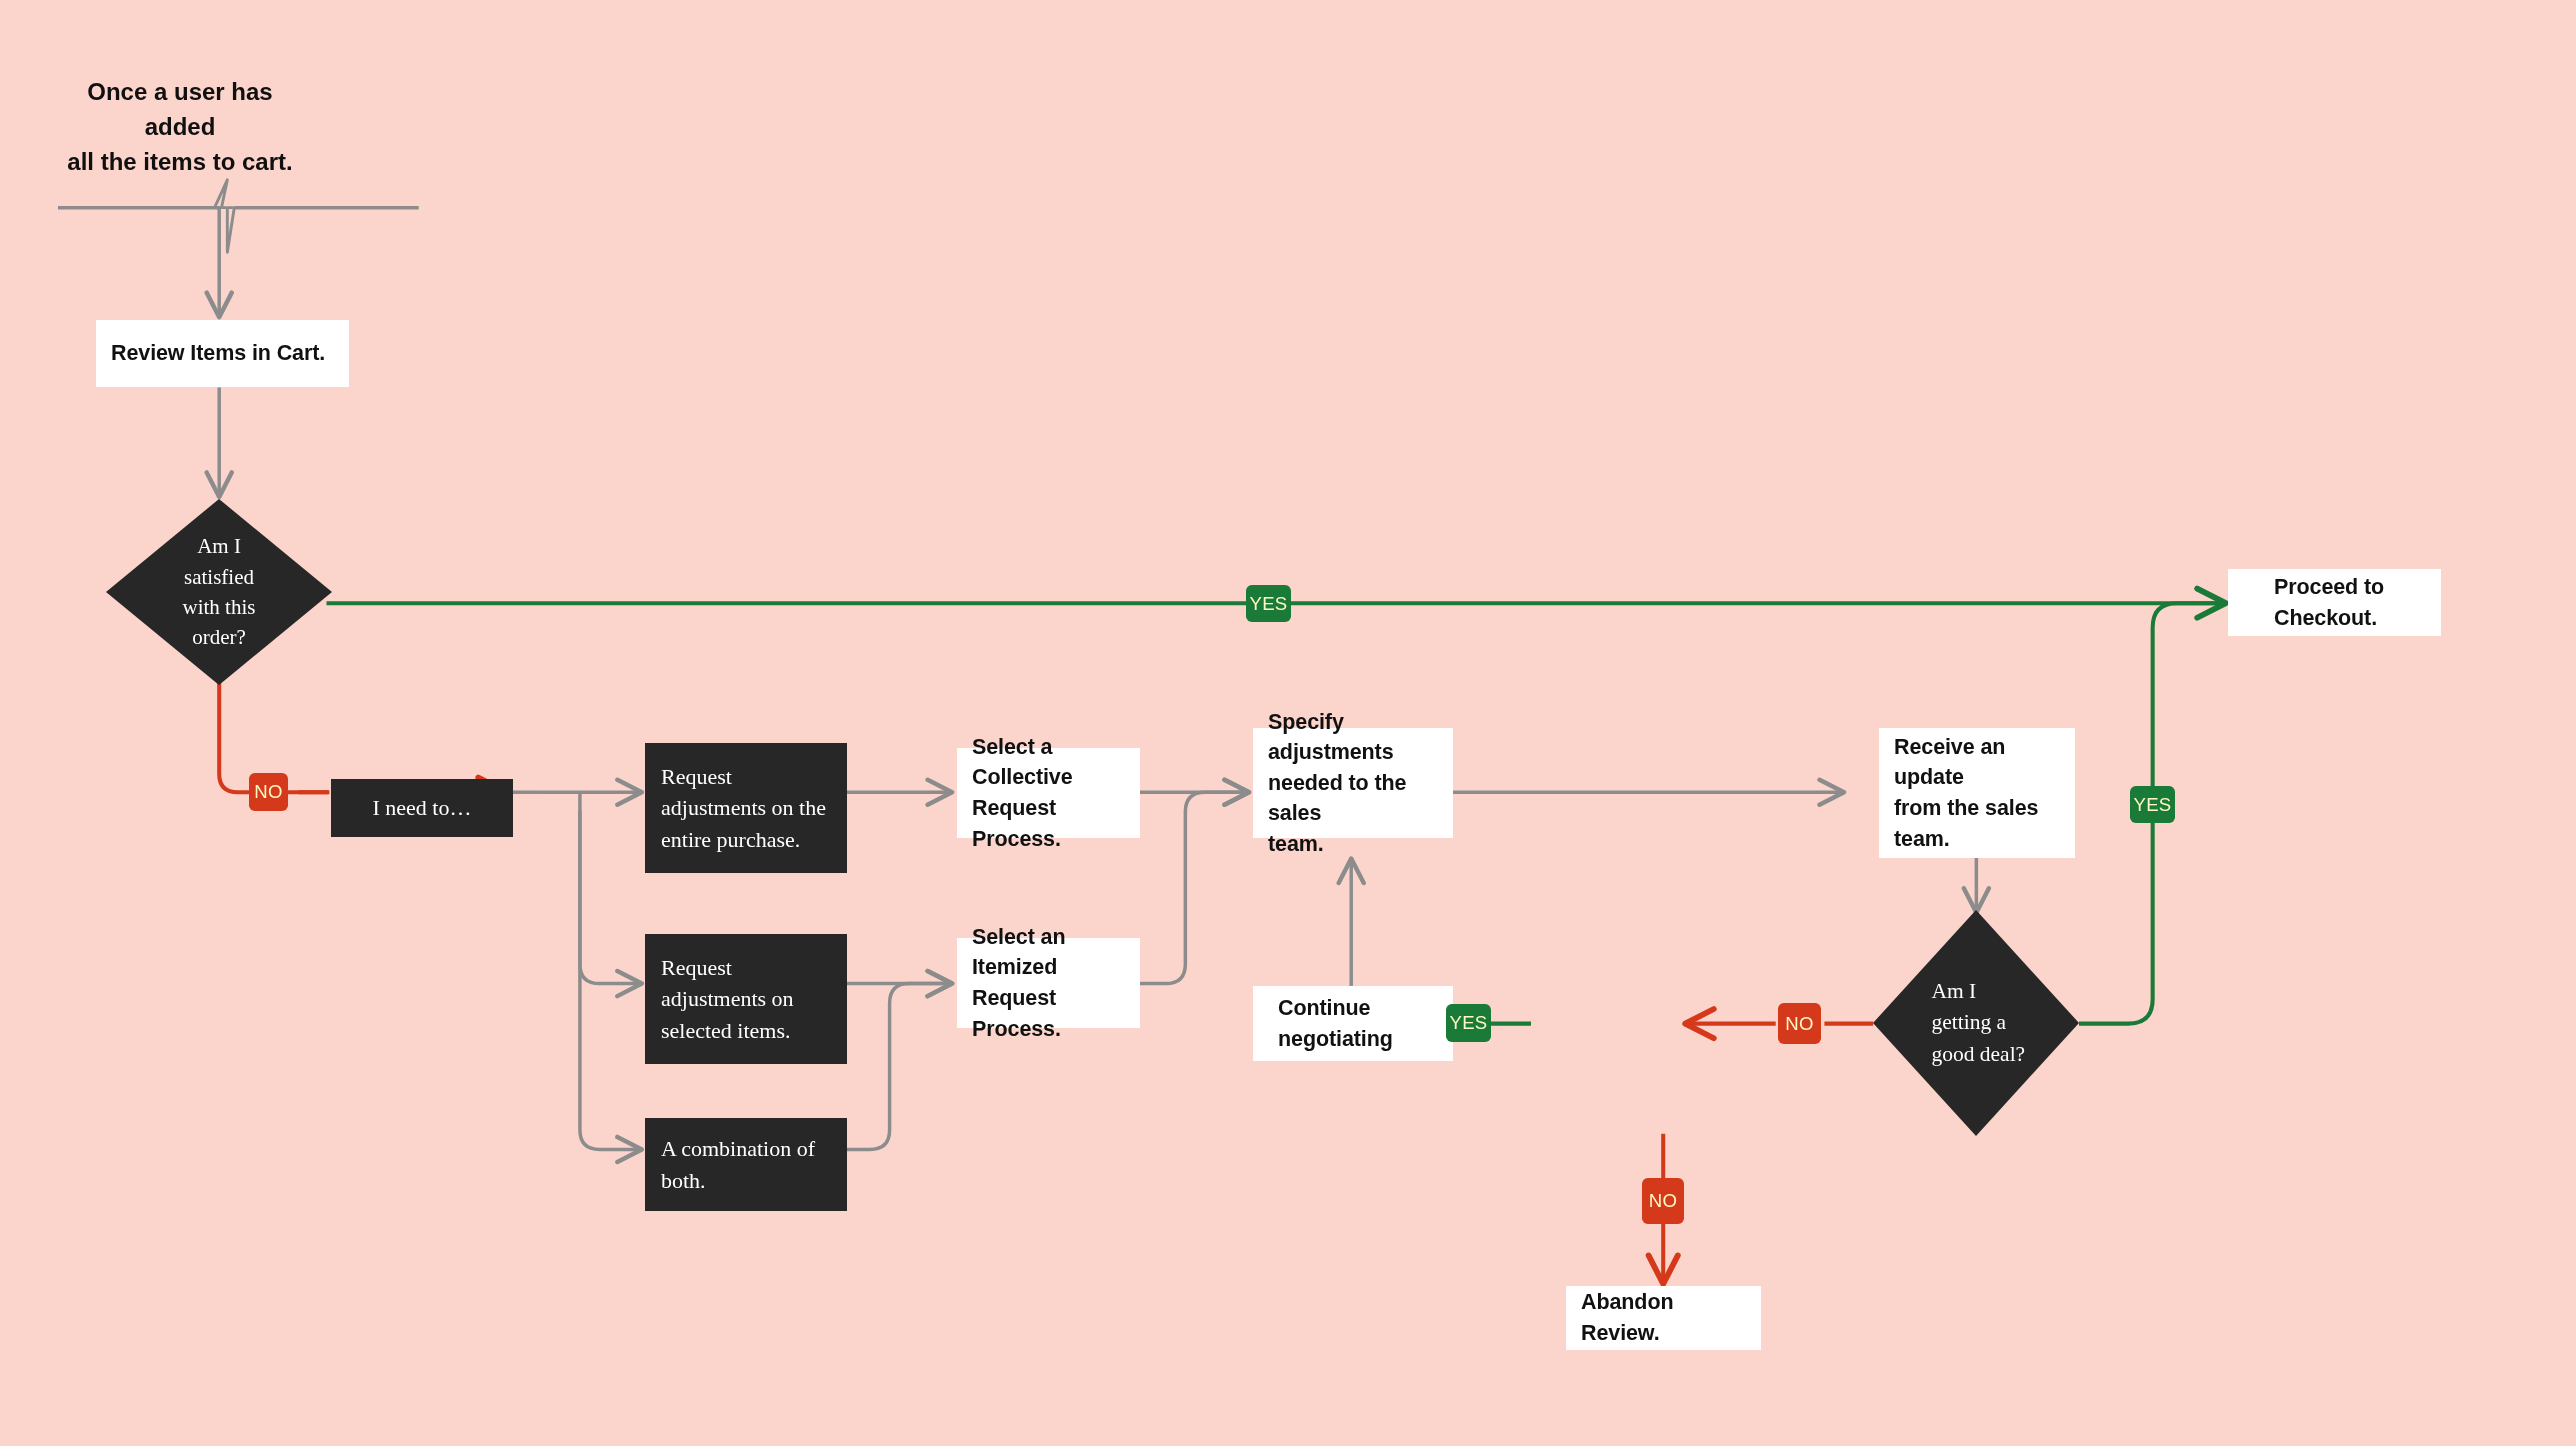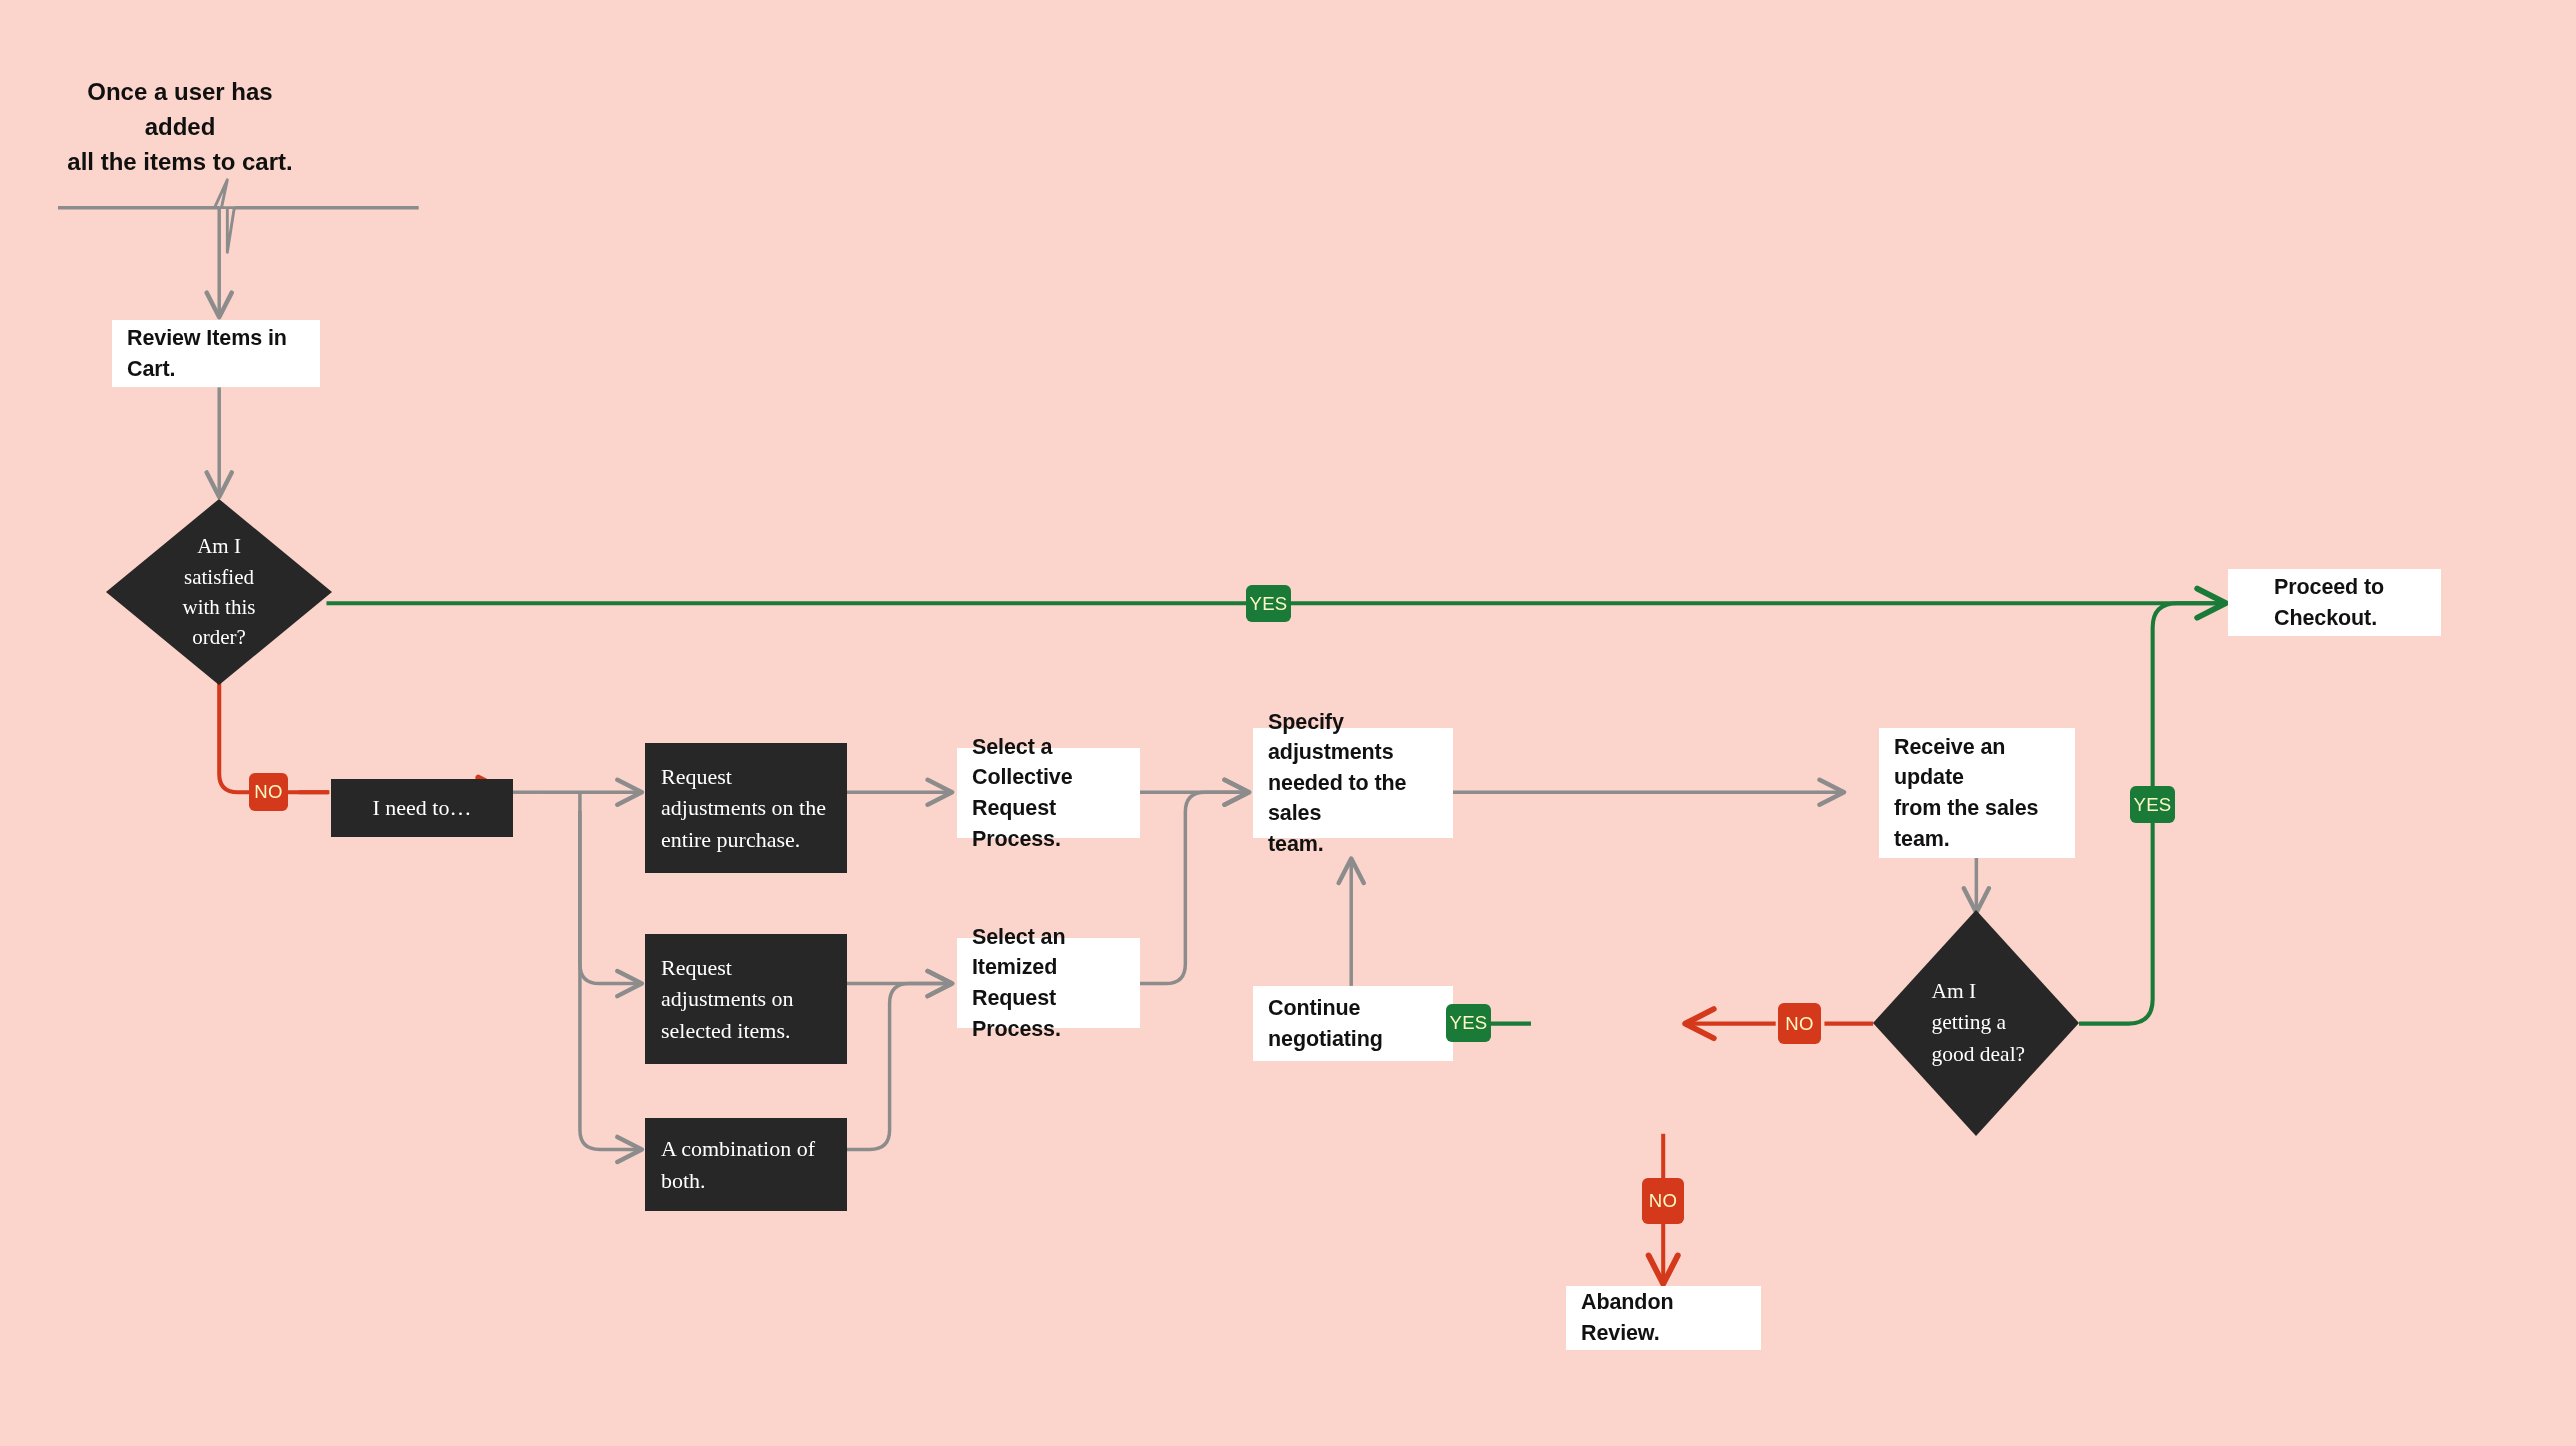--- a/index.html
+++ b/index.html
@@ -211,21 +211,21 @@
 
        Abandon Quote --&gt;
       <path d="M2868,1955 L2868,2035" stroke="#d5391b" stroke-width="7"></path>
       <path d="M2868,2110 L2868,2212" stroke="#d5391b" stroke-width="7" marker-end="url(#ah-red)"></path>
 
       
       <path d="M2330,1700 L2330,1482" stroke="#8c8c8c" stroke-width="6" marker-end="url(#ah-gray)"></path>
     </g>
   </svg>
 
-  <div class="node box box-white" style="left:112px; top:320px; width:208px; height:67px;">
+  <div class="node box box-white" style="left:96px; top:320px; width:253px; height:67px;">
     <span class="label">Review Items in Cart.</span>
   </div>
 
   <div class="diamond" style="left:106px; top:499px; width:226px; height:186px;">
     <span class="shape"></span>
     <span class="label" style="white-space:pre-line;">Am I
 satisfied
 with this
 order?</span>
   </div>
@@ -303,21 +303,21 @@
 
   <div class="chip chip-yes" style="left:1446px; top:1004px; width:45px; height:38px;">
     <span>YES</span>
   </div>
 
   <div class="chip chip-no" style="left:1642px; top:1178px; width:42px; height:46px;">
     <span>NO</span>
   </div>
 
   <div class="node box box-white" style="left:1253px; top:986px; width:200px; height:75px;">
-    <span class="label" style="white-space:pre-line;">Continue
+    <span class="label" style="white-space:pre-line;margin-left:10px;">Continue
 negotiating</span>
   </div>
 
   <div class="node box box-white" style="left:1566px; top:1286px; width:195px; height:64px;">
     <span class="label">Abandon Review.</span>
   </div>
 
 </div>
 
 

